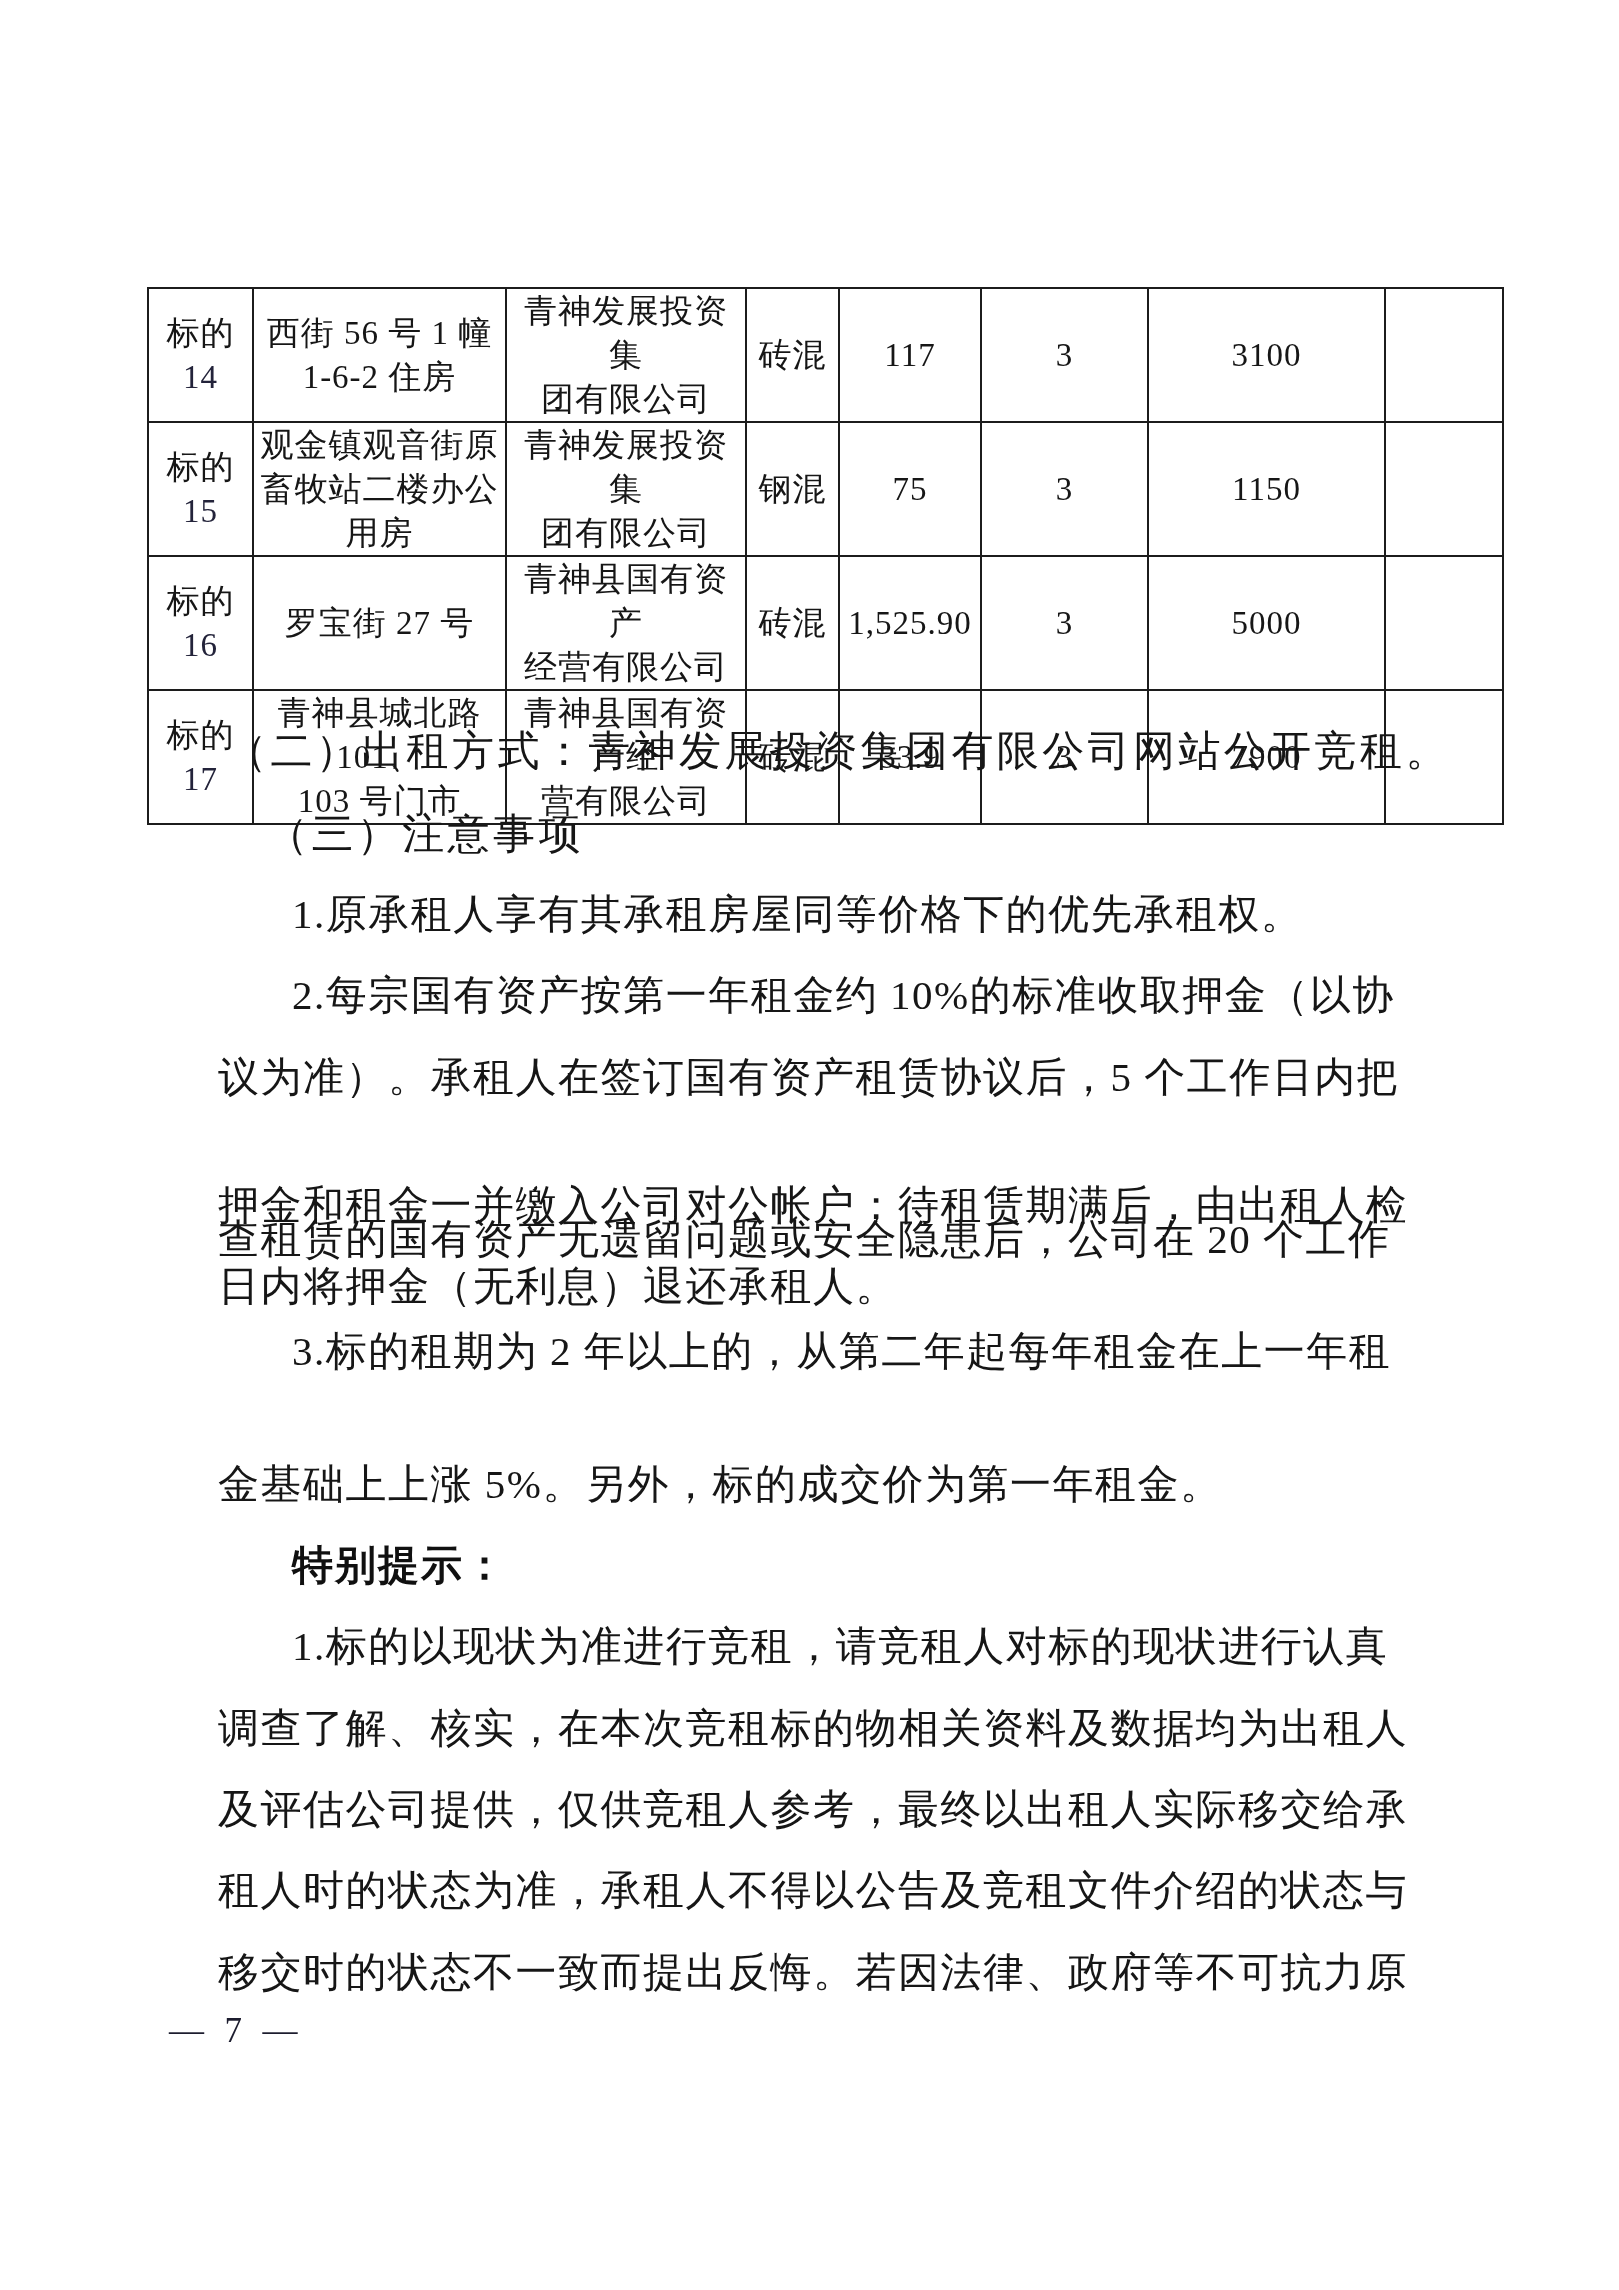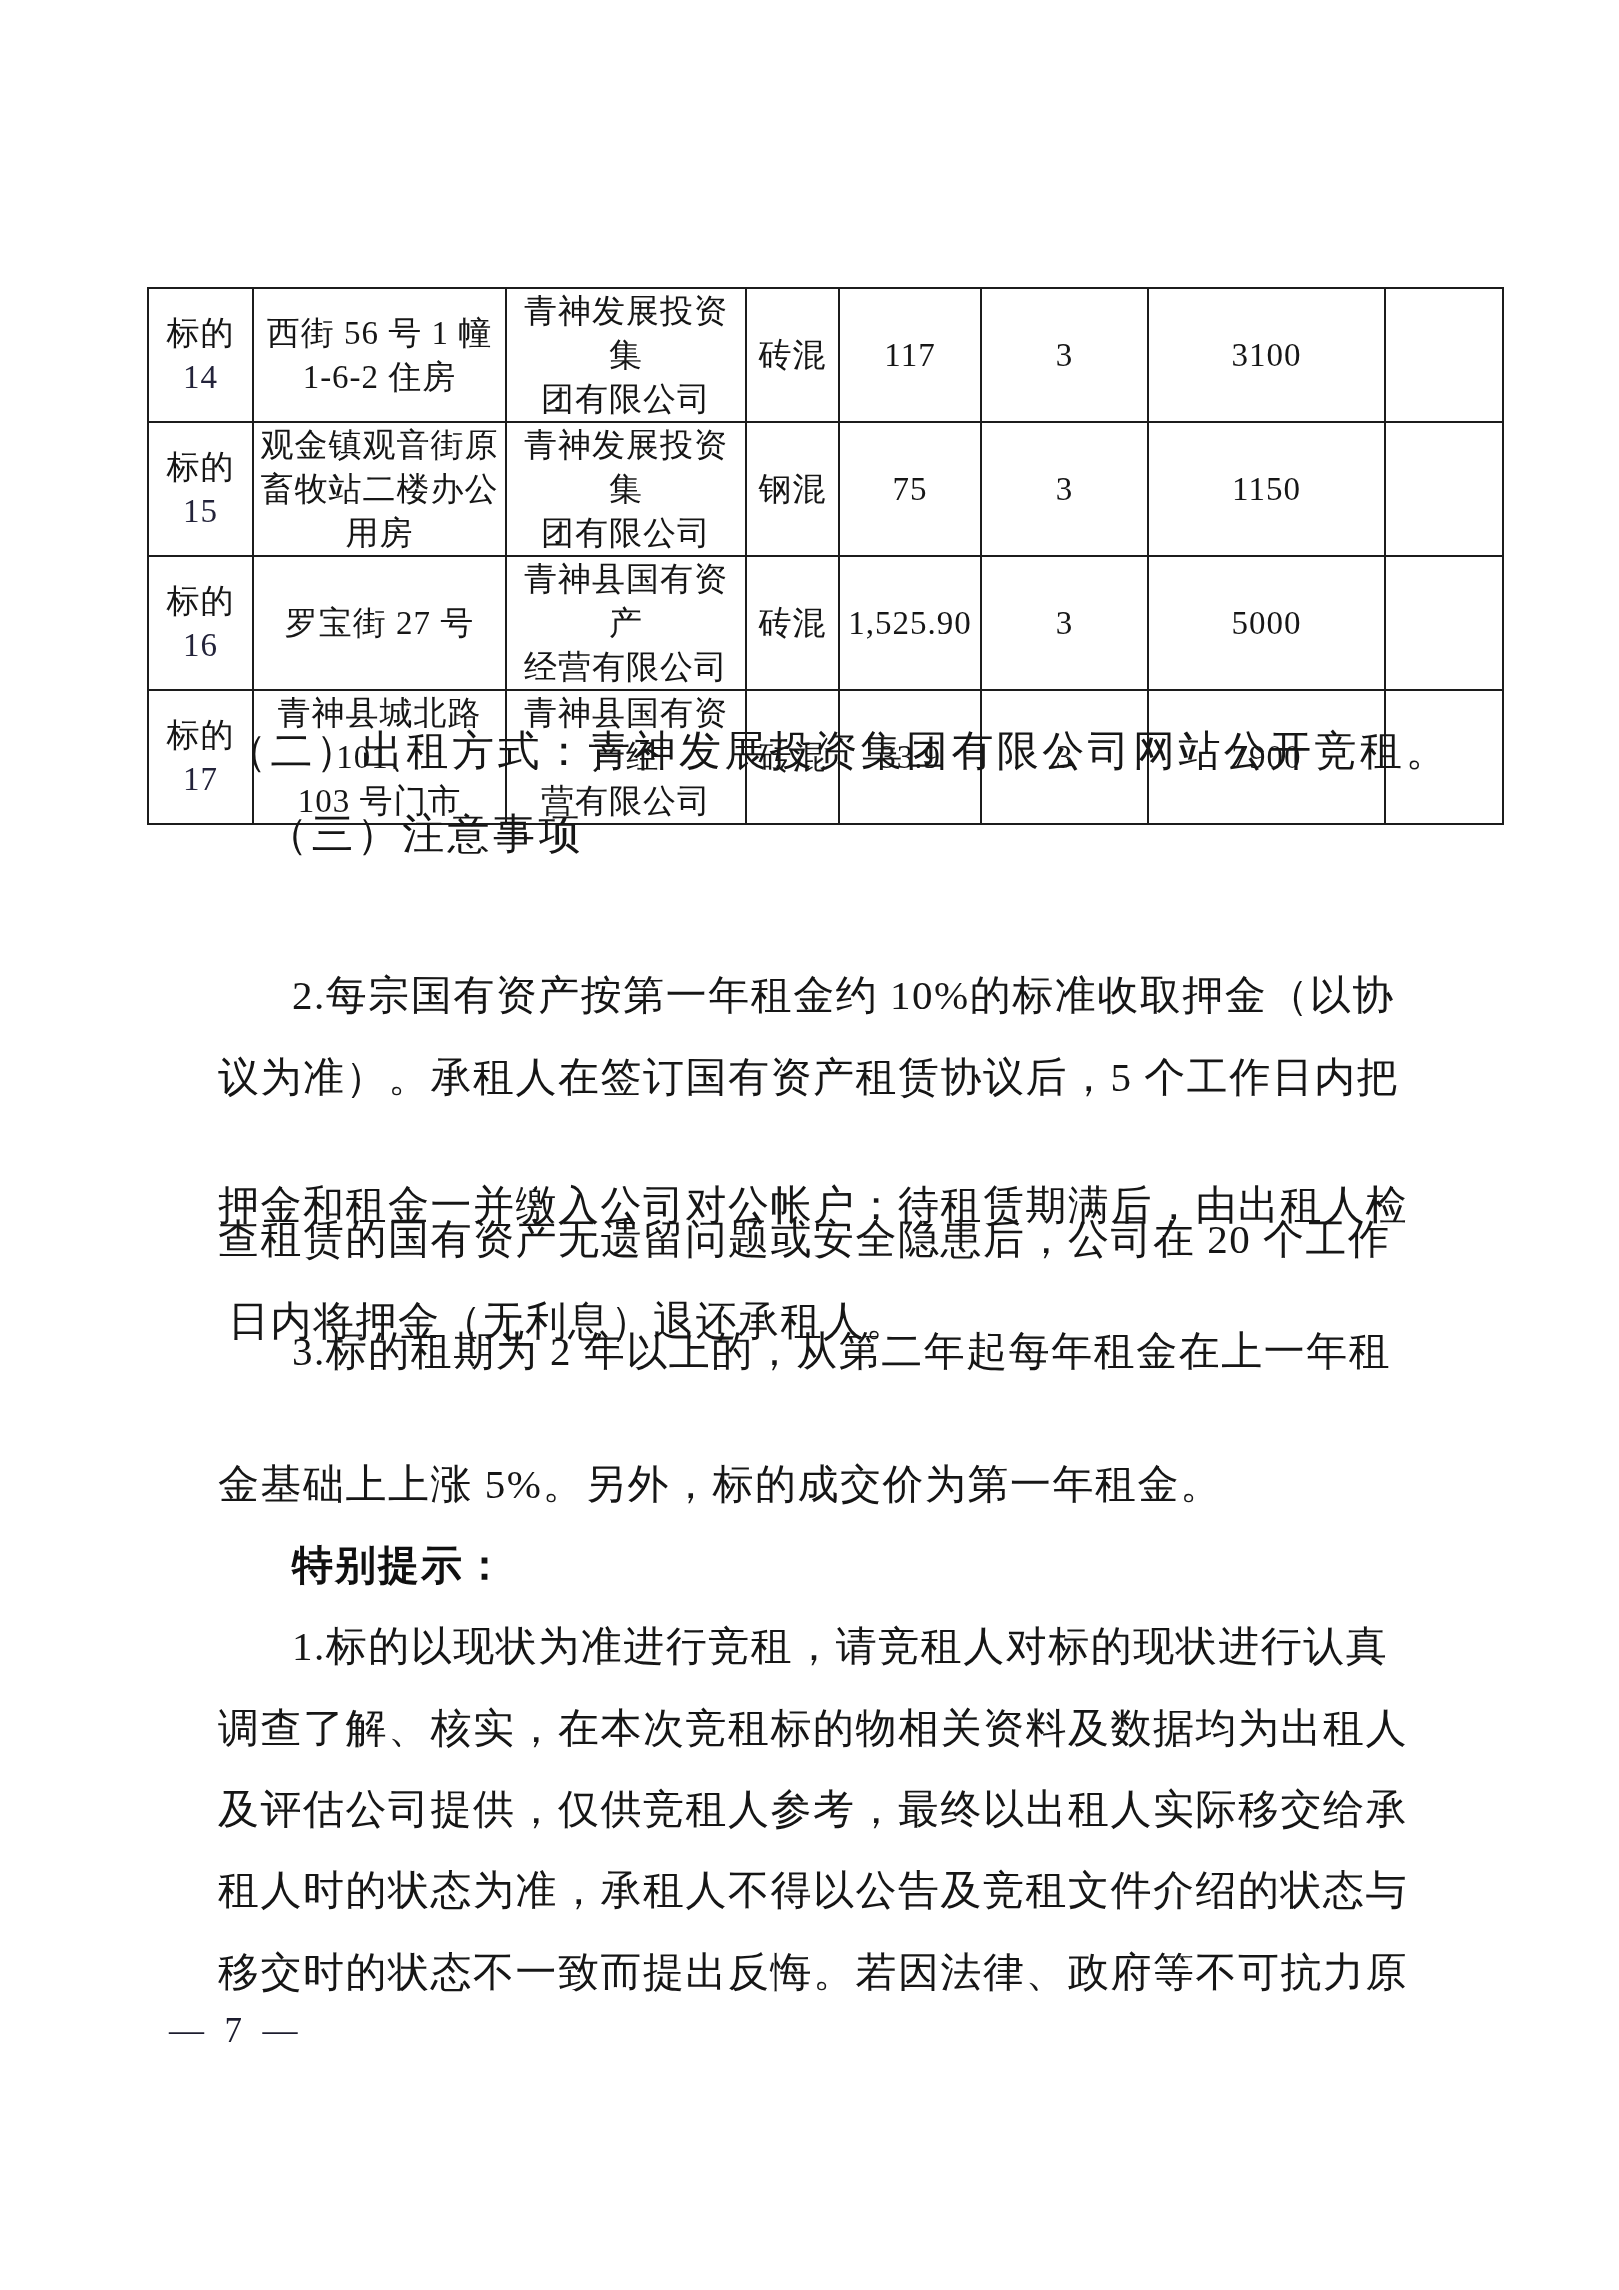--- a/index.html
+++ b/index.html
@@ -124,25 +124,26 @@
         <td class="num">33.9</td>
         <td class="num">3</td>
         <td class="num">7900</td>
         <td></td>
       </tr>
     </tbody>
   </table>
 
   <div class="t-line heading" style="left:225px; top:723px;">（二）出租方式：青神发展投资集团有限公司网站公开竞租。</div>
   <div class="t-line heading" style="left:225px; top:806px;margin-left:41px;">（三）注意事项</div>
+  <div class="t-line body-t" style="left:292px; top:887px;">1.原承租人享有其承租房屋同等价格下的优先承租权。</div>
   <div class="t-line body-t" style="left:292px; top:968px;">2.每宗国有资产按第一年租金约 10%的标准收取押金（以协</div>
   <div class="t-line body-t" style="left:218px; top:1050px;">议为准）。承租人在签订国有资产租赁协议后，5 个工作日内把</div>
   <div class="t-line body-t" style="left:218px; top:1150px;margin-top:28px;">押金和租金一并缴入公司对公帐户；待租赁期满后，由出租人检</div>
   <div class="t-line body-t" style="left:218px; top:1212px;">查租赁的国有资产无遗留问题或安全隐患后，公司在 20 个工作</div>
-  <div class="t-line body-t" style="left:218px; top:1294px;margin-left:10px;">日内将押金（无利息）退还承租人。</div>
+  <div class="t-line body-t" style="left:218px; top:1259px;">日内将押金（无利息）退还承租人。</div>
   <div class="t-line body-t" style="left:292px; top:1324px;">3.标的租期为 2 年以上的，从第二年起每年租金在上一年租</div>
   <div class="t-line body-t" style="left:218px; top:1457px;">金基础上上涨 5%。另外，标的成交价为第一年租金。</div>
   <div class="t-line bold-tip" style="left:292px; top:1538px;">特别提示：</div>
   <div class="t-line body-t" style="left:292px; top:1619px;">1.标的以现状为准进行竞租，请竞租人对标的现状进行认真</div>
   <div class="t-line body-t" style="left:218px; top:1701px;">调查了解、核实，在本次竞租标的物相关资料及数据均为出租人</div>
   <div class="t-line body-t" style="left:218px; top:1782px;">及评估公司提供，仅供竞租人参考，最终以出租人实际移交给承</div>
   <div class="t-line body-t" style="left:218px; top:1863px;">租人时的状态为准，承租人不得以公告及竞租文件介绍的状态与</div>
   <div class="t-line body-t" style="left:218px; top:1945px;">移交时的状态不一致而提出反悔。若因法律、政府等不可抗力原</div>
   <div class="t-line pagenum" style="left:169px; top:2011px;">— 7 —</div>
 

